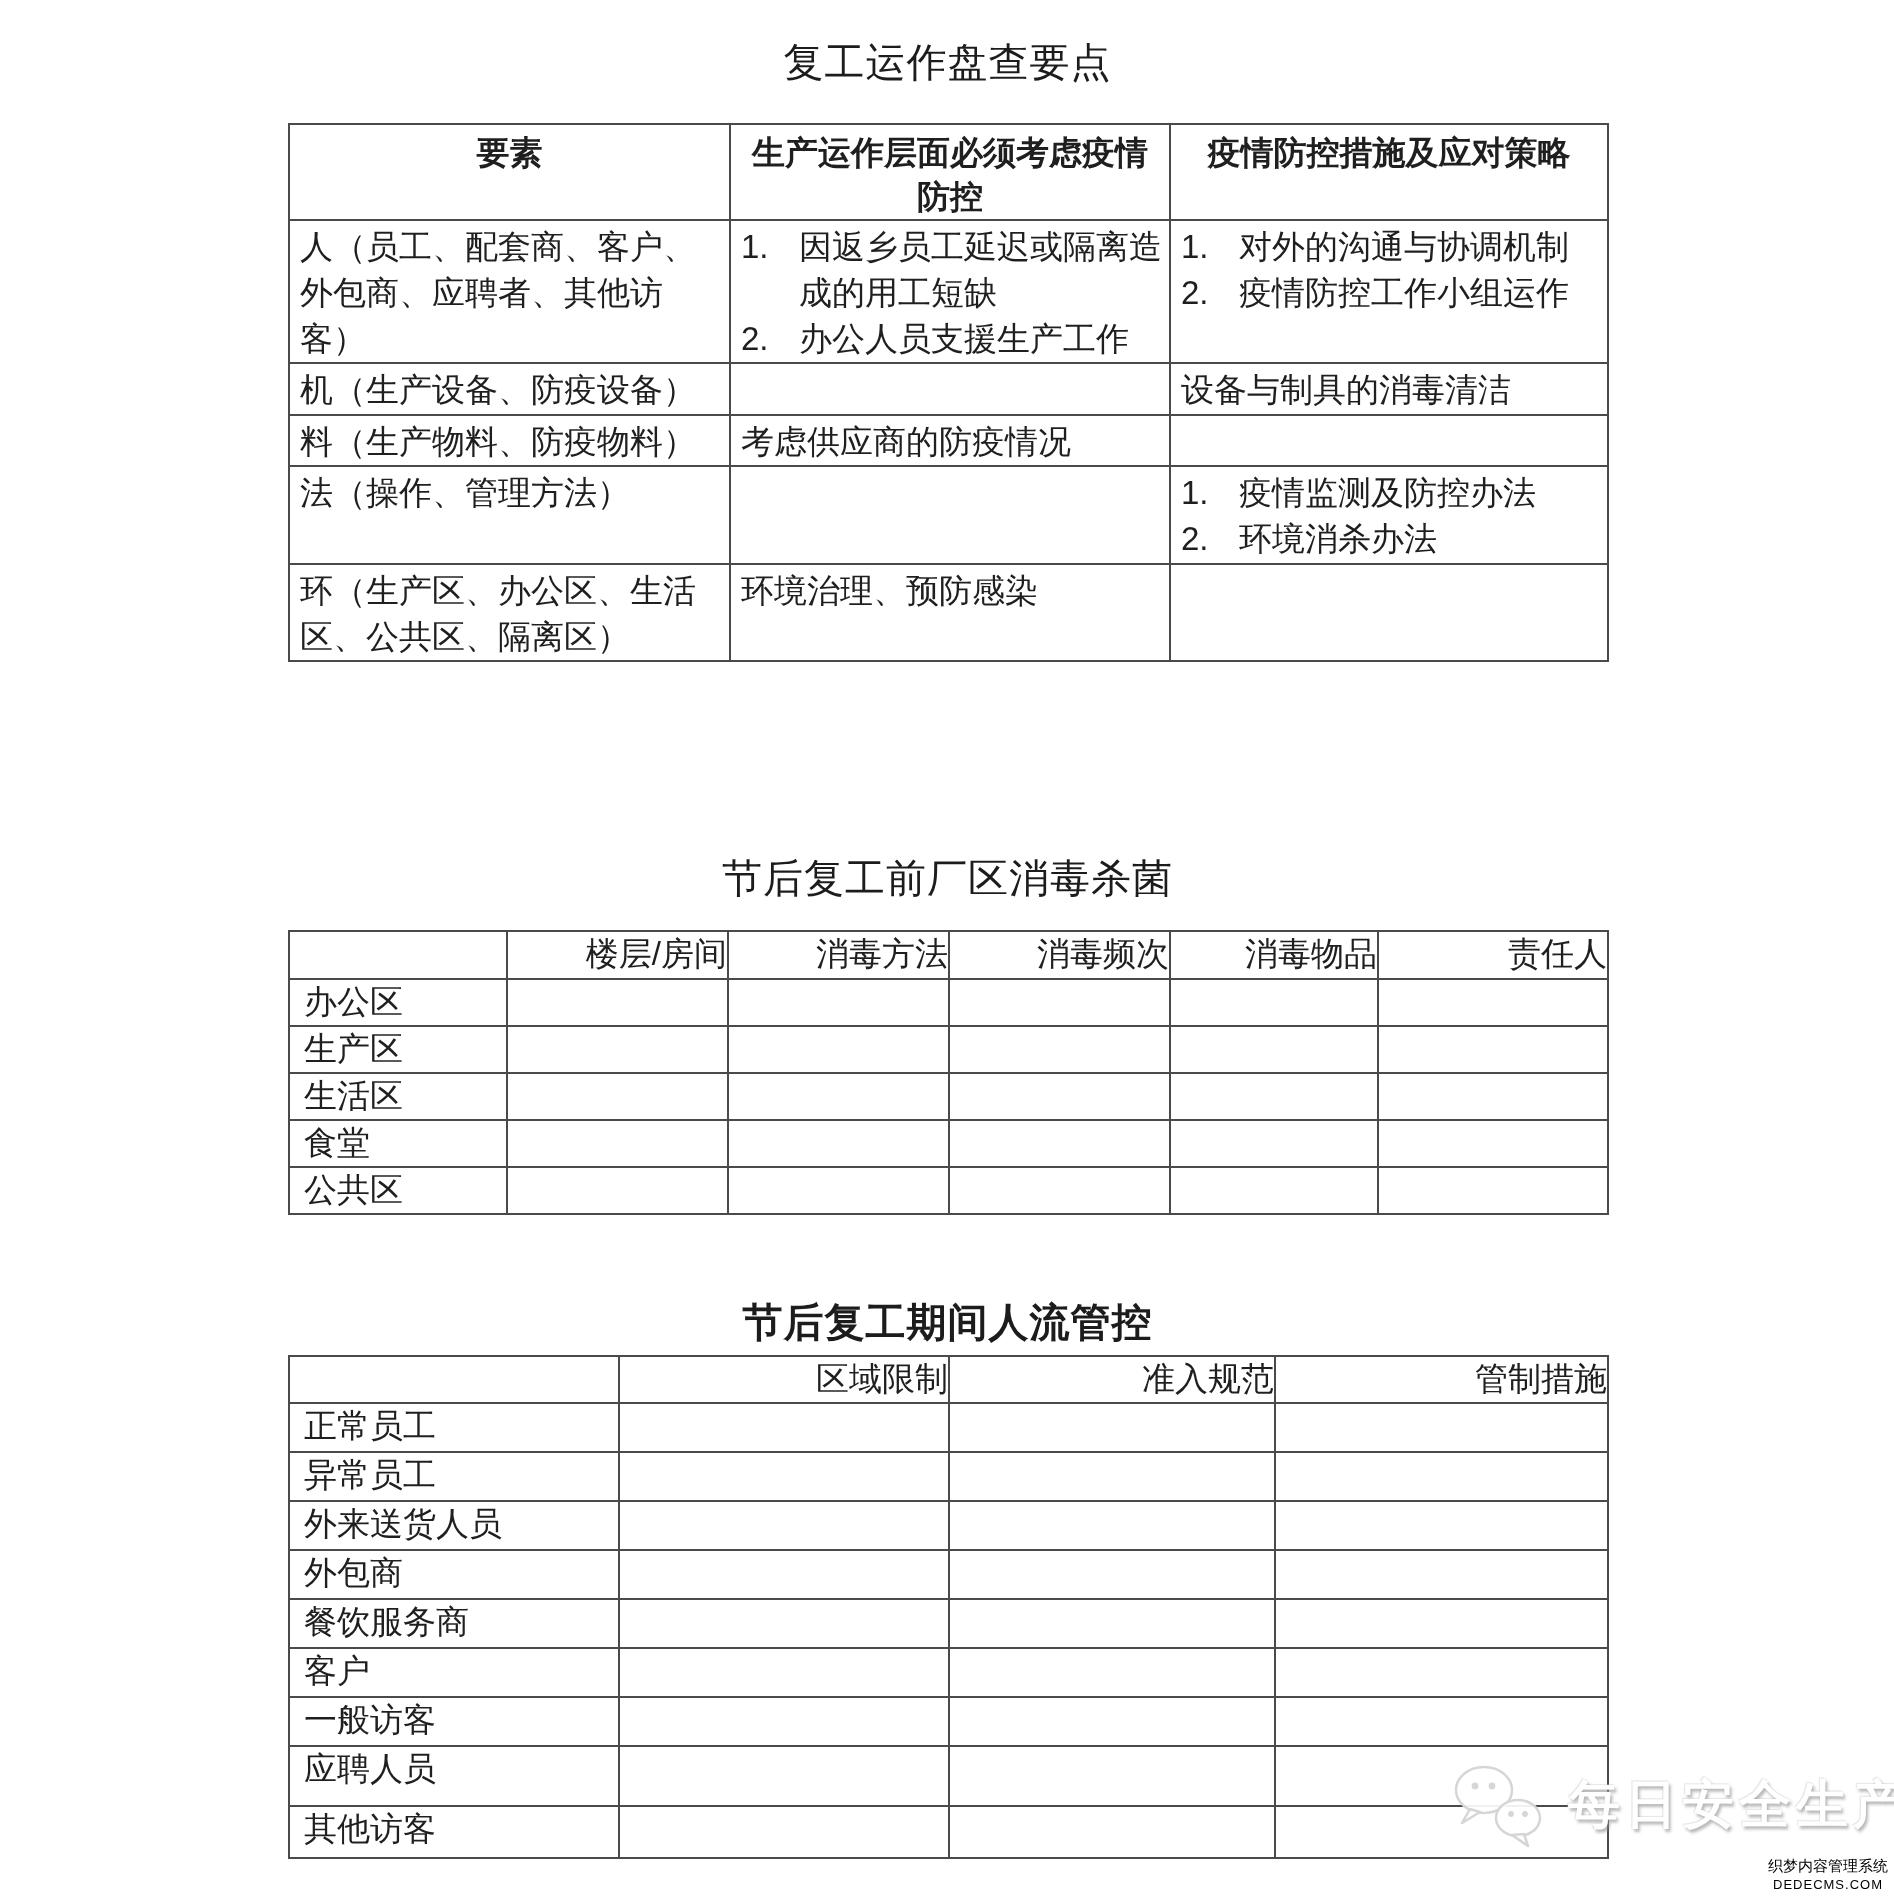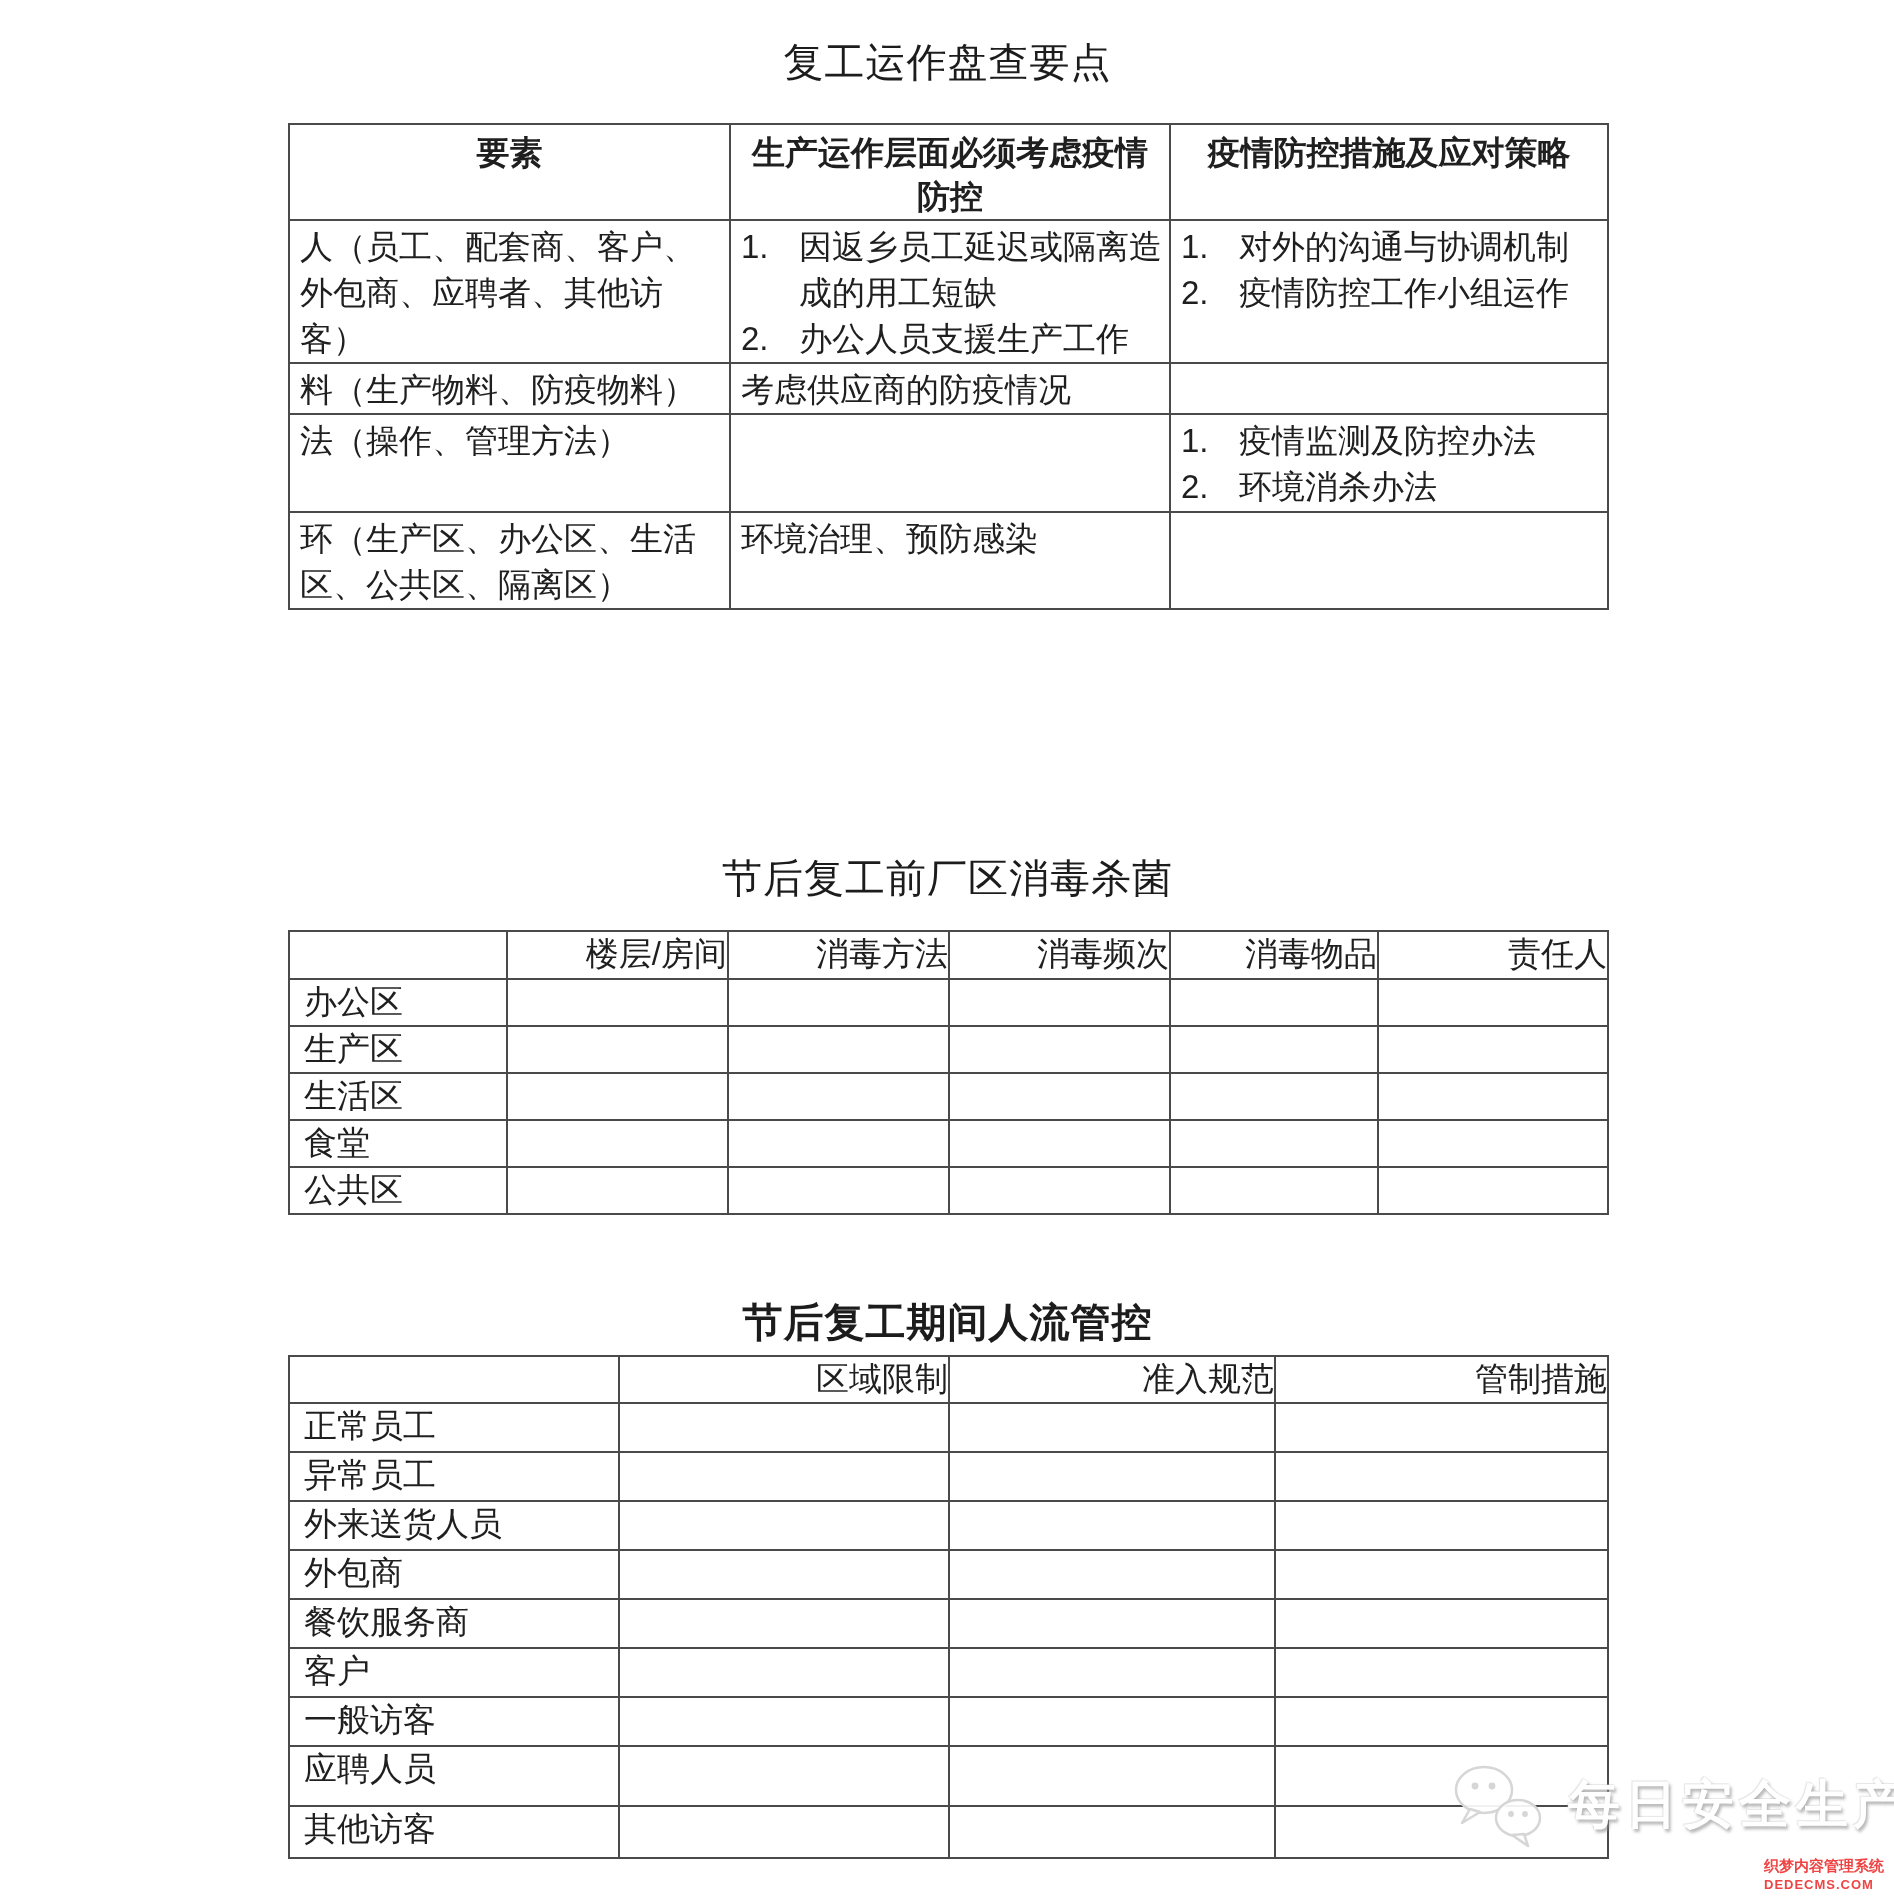--- a/index.html
+++ b/index.html
@@ -58,21 +58,21 @@
     font-size:52px;font-weight:bold;letter-spacing:5px;
     color:#ffffff;
     text-shadow:2px 3px 3px rgba(140,140,140,.6),
                 -1px -1px 1px rgba(200,200,200,.4),
                 0 0 1px rgba(170,170,170,.5);
     white-space:nowrap;
   }
   
   .cms{
     position:absolute;left:1764px;top:1856px;width:128px;
-    font-weight:bold;color:#ef4444;
+    text-align:center;font-weight:normal;color:#000000;
     text-shadow:1px 1px 0 #fff,-1px -1px 0 #fff,1px -1px 0 #fff,-1px 1px 0 #fff;
     line-height:1.35;
   }
   .cms .cms-cn{font-size:15px;}
   .cms .cms-en{font-size:13px;letter-spacing:1px;}
 </style>
 </head>
 <body>
 
 <div class="doc">
@@ -106,20 +106,25 @@
       <td>
         <div class="li">
           <span class="num">1.</span>
           <span class="lit">对外的沟通与协调机制</span>
         </div>
         <div class="li">
           <span class="num">2.</span>
           <span class="lit">疫情防控工作小组运作</span>
         </div>
       </td>
+    </tr>
+    <tr style="height:52px;">
+      <td>机（生产设备、防疫设备）</td>
+      <td></td>
+      <td>设备与制具的消毒清洁</td>
     </tr>
     <tr style="height:48px;">
       <td>料（生产物料、防疫物料）</td>
       <td>考虑供应商的防疫情况</td>
       <td></td>
     </tr>
     <tr style="height:98px;">
       <td>法（操作、管理方法）</td>
       <td></td>
       <td>

